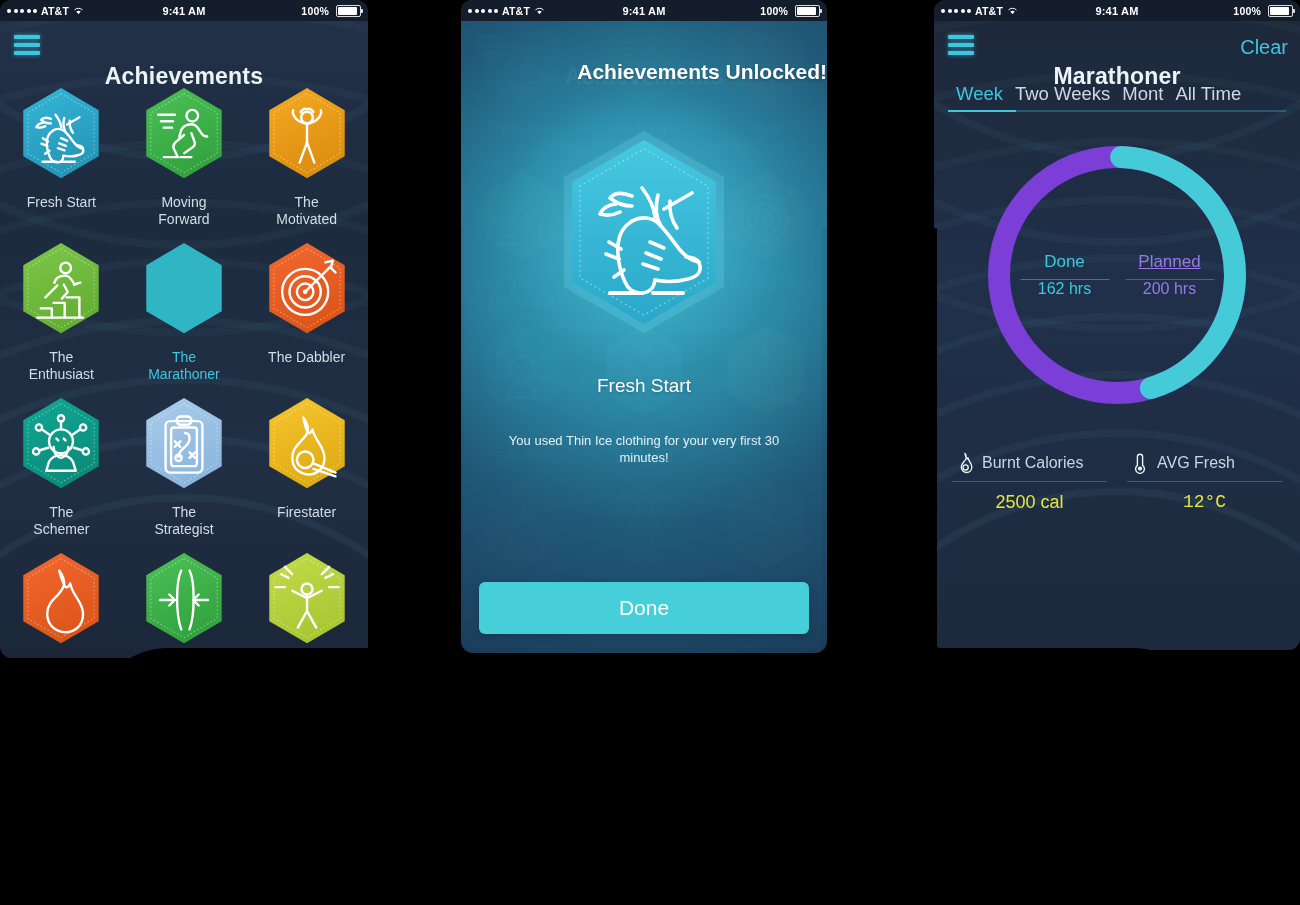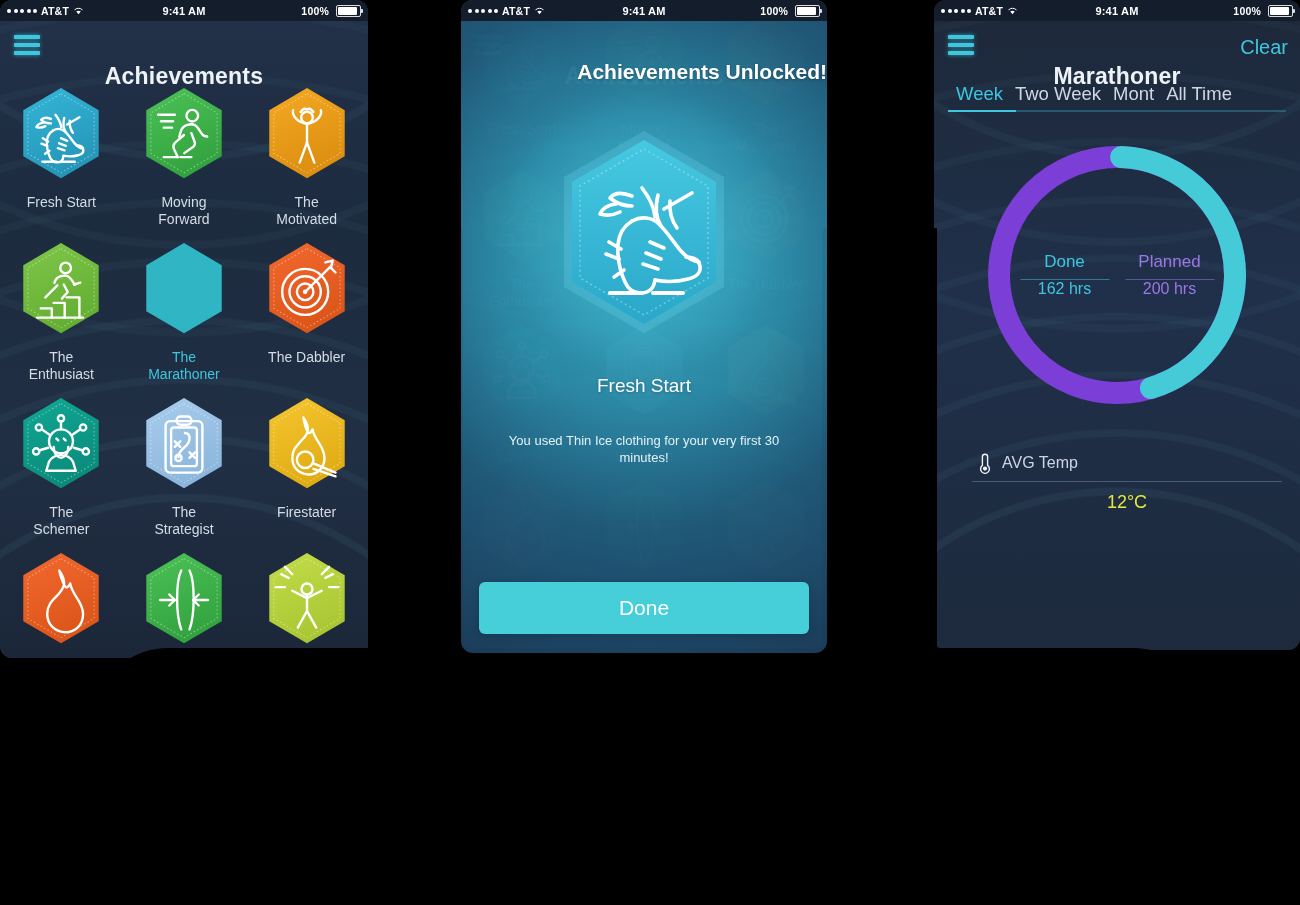--- a/index.html
+++ b/index.html
@@ -109,36 +109,36 @@
 
   .donutwrap{position:absolute;left:50%;transform:translateX(-50%);top:126px;
     width:295px;height:298px;z-index:16;}
   .donutwrap svg{display:block;}
   .donut-center{position:absolute;left:50%;top:50%;transform:translate(-50%,-50%);
      width:210px;text-align:center;}
   .dc-row{display:flex;}
   .dc-col{flex:1;padding:0 6px;}
   .dc-head{font-size:17px;padding-bottom:7px;}
   .dc-head.done{color:#3ec6df;}
-  .dc-head.planned{color:#9b77e8;}
+  .dc-head.planned{color:#9b77e8;text-decoration:underline;}
   .dc-rule{height:1px;margin:0 2px;}
   .dc-rule.done{background:rgba(62,198,223,.5);}
   .dc-rule.planned{background:rgba(155,119,232,.5);}
   .dc-val{font-size:16px;}
   .dc-val.done{color:#3ec6df;}
   .dc-val.planned{color:#9b77e8;}
 
   .metrics{position:absolute;left:18px;right:18px;top:452px;display:flex;z-index:18;}
   .metric{flex:1;}
   .metric .mhead{display:flex;align-items:center;gap:8px;padding-bottom:7px;padding-left:4px;}
   .metric .mlabel{color:#ccd6e0;font-size:16px;}
   .metric .mrule{height:1px;background:rgba(120,150,180,.45);}
   .metric .mval{color:#e4e83c;font-size:18px;padding-top:10px;text-align:center;}
   .metric.right{padding-left:20px;}
-  .metric.right .mval{padding-left:0;}
+  .metric.right .mval{padding-left:0;font-family:Liberation Mono, monospace;}
   .micon{width:18px;height:22px;display:block;}
 </style>
 </head>
 <body>
 
 <div class="stage">
 
   <div class="phone" id="phone-achievements">
     <div class="bgdark" style="background:linear-gradient(180deg,#223149 0%,#1d2b3f 35%,#212f45 68%,#1b2739 100%)"></div>
     <div class="arcs"></div>
@@ -981,21 +981,21 @@
         <span></span>
           <span></span>
           <span></span>
       </div>
       <div class="navtitle">Marathoner</div>
       <div class="navaction">Clear</div>
     </div>
 
     <div class="tabs" id="stat-tabs">
         <div class="tab active">Week</div>
-        <div class="tab">Two Week</div>
+        <div class="tab">Two Weeks</div>
         <div class="tab">Mont</div>
         <div class="tab">All Time</div>
       </div>
     <div class="tabline">
       <i></i>
     </div>
 
     <div class="donutwrap">
       <svg viewBox="0 0 295 298" width="295" height="298">
 
@@ -1013,27 +1013,38 @@
           <div class="dc-col">
             <div class="dc-head planned">Planned</div>
             <div class="dc-rule planned"></div>
             <div class="dc-val planned">200 hrs</div>
           </div>
         </div>
       </div>
     </div>
 
     <div class="metrics">
+      <div class="metric">
+        <div class="mhead">
+          <svg class="micon" viewBox="0 0 18 22">
+            <path d="M9 1.5 c2.6 4 1 5.8 -.4 7.4 c-1.5 1.7 -3.3 3.1 -3.3 6 c0 3.2 2.5 5.6 5.3 5.6 c3 0 5.2 -2.4 5.2 -5.6 c0 -3.8 -3.4 -5.6 -3.9 -9.2 c-.7 1.6 -1.4 2.3 -2.9 -4.2 z" fill="none" stroke="#eef3f7" stroke-width="1.4" stroke-linejoin="round"></path>
+            <circle cx="9.6" cy="15.4" r="2.6" fill="none" stroke="#eef3f7" stroke-width="1.3"></circle>
+          </svg>
+          <span class="mlabel">Burnt Calories</span>
+        </div>
+        <div class="mrule"></div>
+        <div class="mval">2500 cal</div>
+      </div>
       <div class="metric right">
         <div class="mhead">
           <svg class="micon" viewBox="0 0 18 22">
             <path d="M9 2.2 a2.6 2.6 0 0 1 2.6 2.6 v8.6 a4.4 4.4 0 1 1 -5.2 0 v-8.6 a2.6 2.6 0 0 1 2.6 -2.6 z" fill="none" stroke="#eef3f7" stroke-width="1.4"></path>
             <circle cx="9" cy="16.6" r="2.1" fill="#eef3f7"></circle>
           </svg>
-          <span class="mlabel">AVG Temp</span>
+          <span class="mlabel">AVG Fresh</span>
         </div>
         <div class="mrule"></div>
         <div class="mval">12°C</div>
       </div>
     </div>
   </div>
 
   <div class="blackmask" id="mask-gap-1"></div>
   <div class="blackmask" id="mask-gap-2"></div>
   <div class="blackmask" id="mask-bottom"></div>

